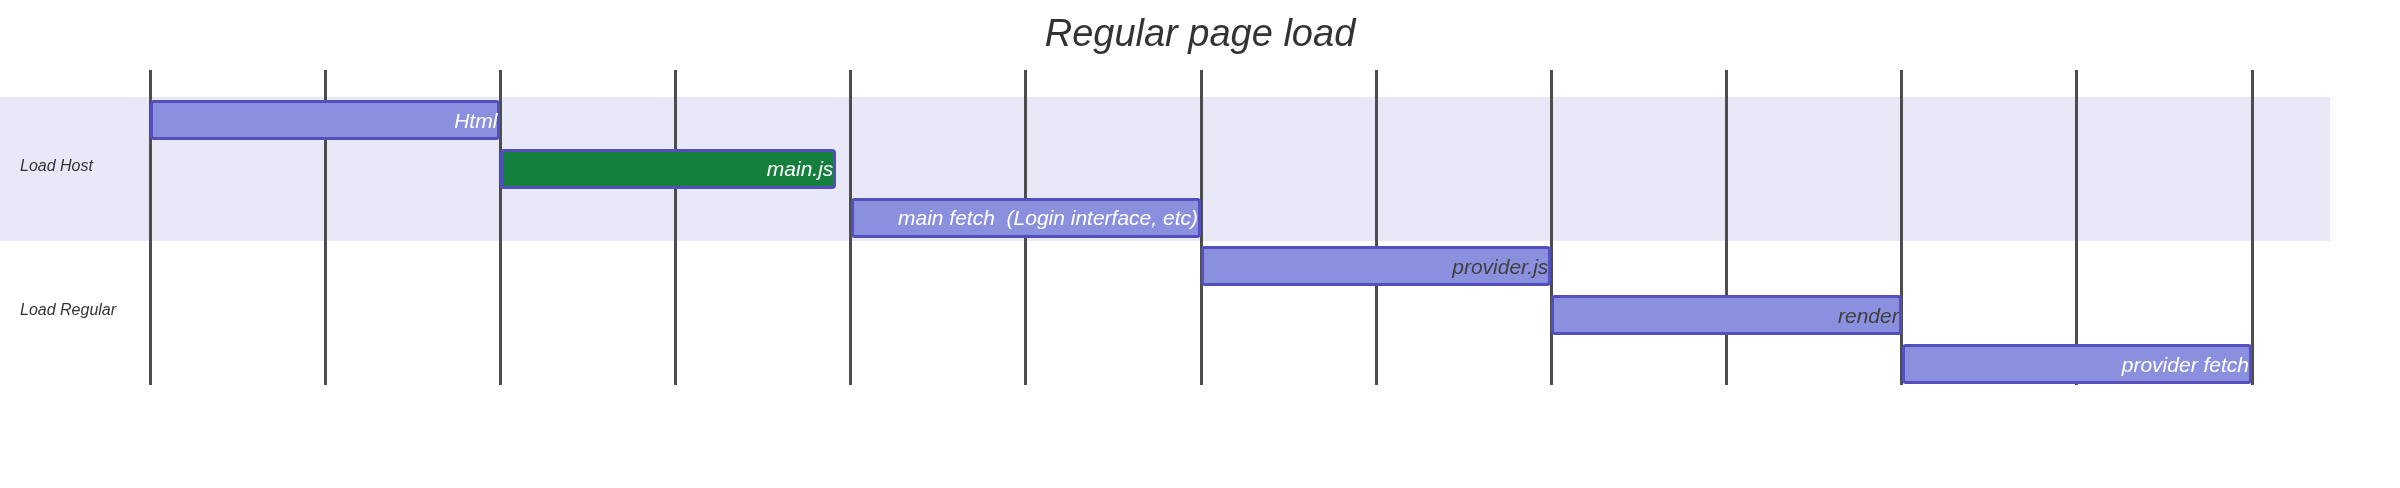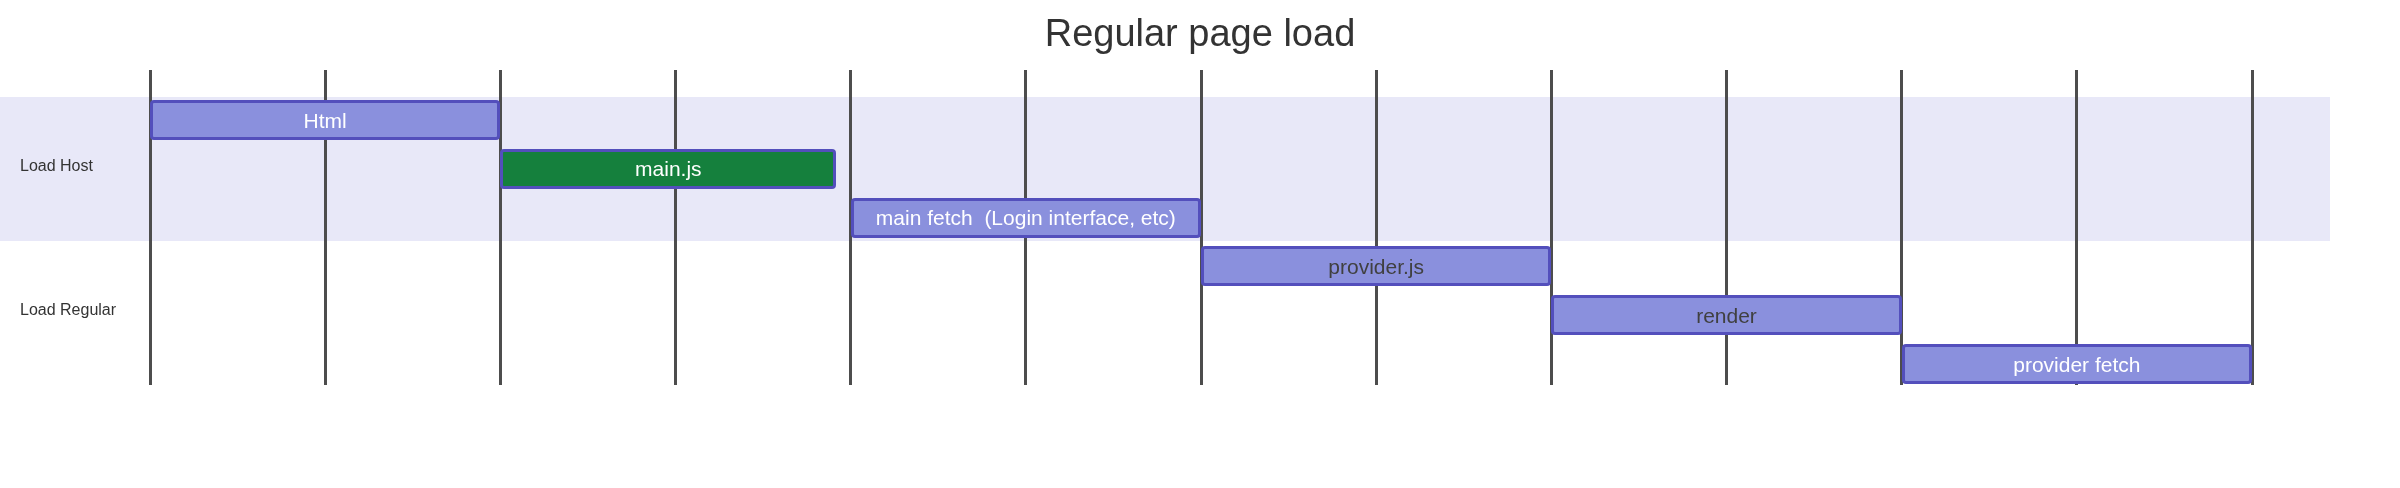--- a/index.html
+++ b/index.html
@@ -9,20 +9,21 @@
     width: 2400px;
     height: 488px;
     overflow: hidden;
     font-family: "Liberation Sans", sans-serif;
   }
   #gantt-root {
     position: relative;
     width: 2400px;
     height: 488px;
     background: #ffffff;
+    font-style: italic;
   }
   .chart-title {
     position: absolute;
     top: 12px;
     left: 0;
     width: 2400px;
     text-align: center;
     font-size: 38px;
     font-weight: 400;
     color: #333333;
@@ -40,21 +41,21 @@
     height: 315px;
   }
   .task-bar {
     position: absolute;
     height: 40px;
     box-sizing: border-box;
     border-radius: 4px;
     border: 3px solid;
     display: flex;
     align-items: center;
-    justify-content: center;
+    justify-content: flex-end;
   }
   .task-label {
     font-size: 21px;
     font-weight: 400;
     white-space: pre;
     color: #ffffff;
     line-height: 1;
   }
   .section-label {
     position: absolute;

